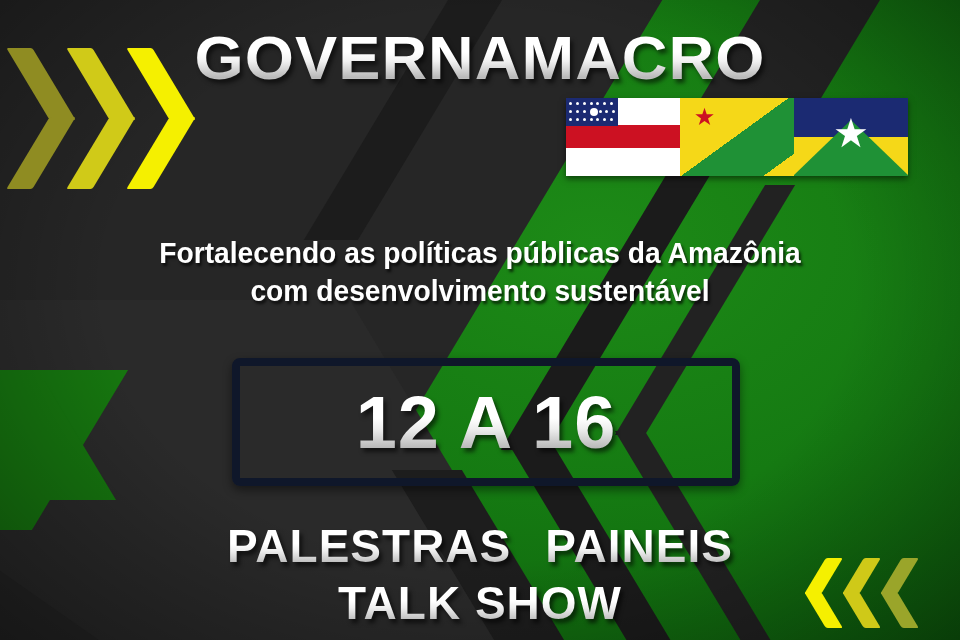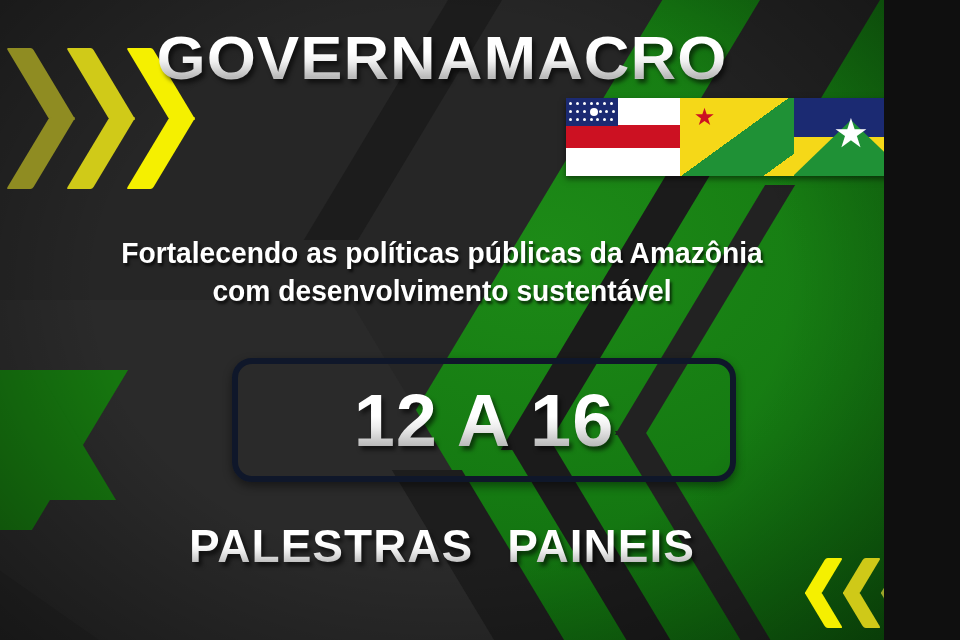--- a/index.html
+++ b/index.html
@@ -1,21 +1,21 @@
 <!DOCTYPE html>
 <html><head>
 <meta charset="utf-8">
 <style>
   html,body{margin:0;padding:0;}
   body{
     width:960px;height:640px;overflow:hidden;
     font-family:"Liberation Sans", sans-serif;
     background:#0f0f0f;
   }
-  .banner{position:relative;width:884px;height:640px;overflow:hidden;background:#157a12;}
+  .banner{position:relative;width:960px;height:640px;overflow:hidden;background:#157a12;}
 
   
   .bg{position:absolute;inset:0;overflow:hidden;}
   .bg-green{position:absolute;inset:0;
     background:radial-gradient(ellipse at 62% 38%, #1d8a17 0%, #157a12 45%, #0c5b0b 100%);}
 
   
   .band{position:absolute;transform-origin:center;}
   .band.d{transform:rotate(-55deg);}
 
@@ -116,21 +116,21 @@
   .subtitle{
     position:absolute;left:0;right:0;top:234px;text-align:center;
     color:#fff;font-weight:bold;font-size:30px;line-height:1.28;
     transform:scaleX(.94);
     text-shadow:2px 3px 3px rgba(0,0,0,.7);
   }
   .subtitle span{display:block;}
 
   .datebox{
     position:absolute;left:232px;top:358px;width:492px;height:112px;
-    border:6px solid #0f172a;border-radius:20px;
+    border:8px solid #0f172a;border-radius:8px;
     box-shadow:0 4px 10px rgba(0,0,0,.45);
     display:flex;align-items:center;justify-content:center;
   }
   .daterow{display:flex;align-items:baseline;white-space:nowrap;
     filter:drop-shadow(3px 4px 2px rgba(0,0,0,.55));}
   .dmain{font-size:74px;font-weight:bold;letter-spacing:1px;transform:scaleX(1.0);
     background:linear-gradient(180deg,#ffffff 0%,#ffffff 45%,#ededed 58%,#b4b4b4 82%,#f2f2f2 100%);
     -webkit-background-clip:text;background-clip:text;-webkit-text-fill-color:transparent;}
   .dsub{font-size:50px;font-weight:bold;letter-spacing:0px;
     background:linear-gradient(180deg,#ffffff 0%,#ffffff 45%,#ededed 58%,#b4b4b4 82%,#f2f2f2 100%);
@@ -256,16 +256,19 @@
     <div class="datebox">
       <div class="daterow">
         <span class="dmain">12 A 16</span>
       </div>
     </div>
 
     <div class="events">
       <div class="evrow">
         <span>PALESTRAS</span><span class="gap"></span><span>PAINEIS</span>
       </div>
+      <div class="evrow">
+        <span>TALK SHOW</span>
+      </div>
     </div>
 
   </div>
 </div>
 
 </body></html>

